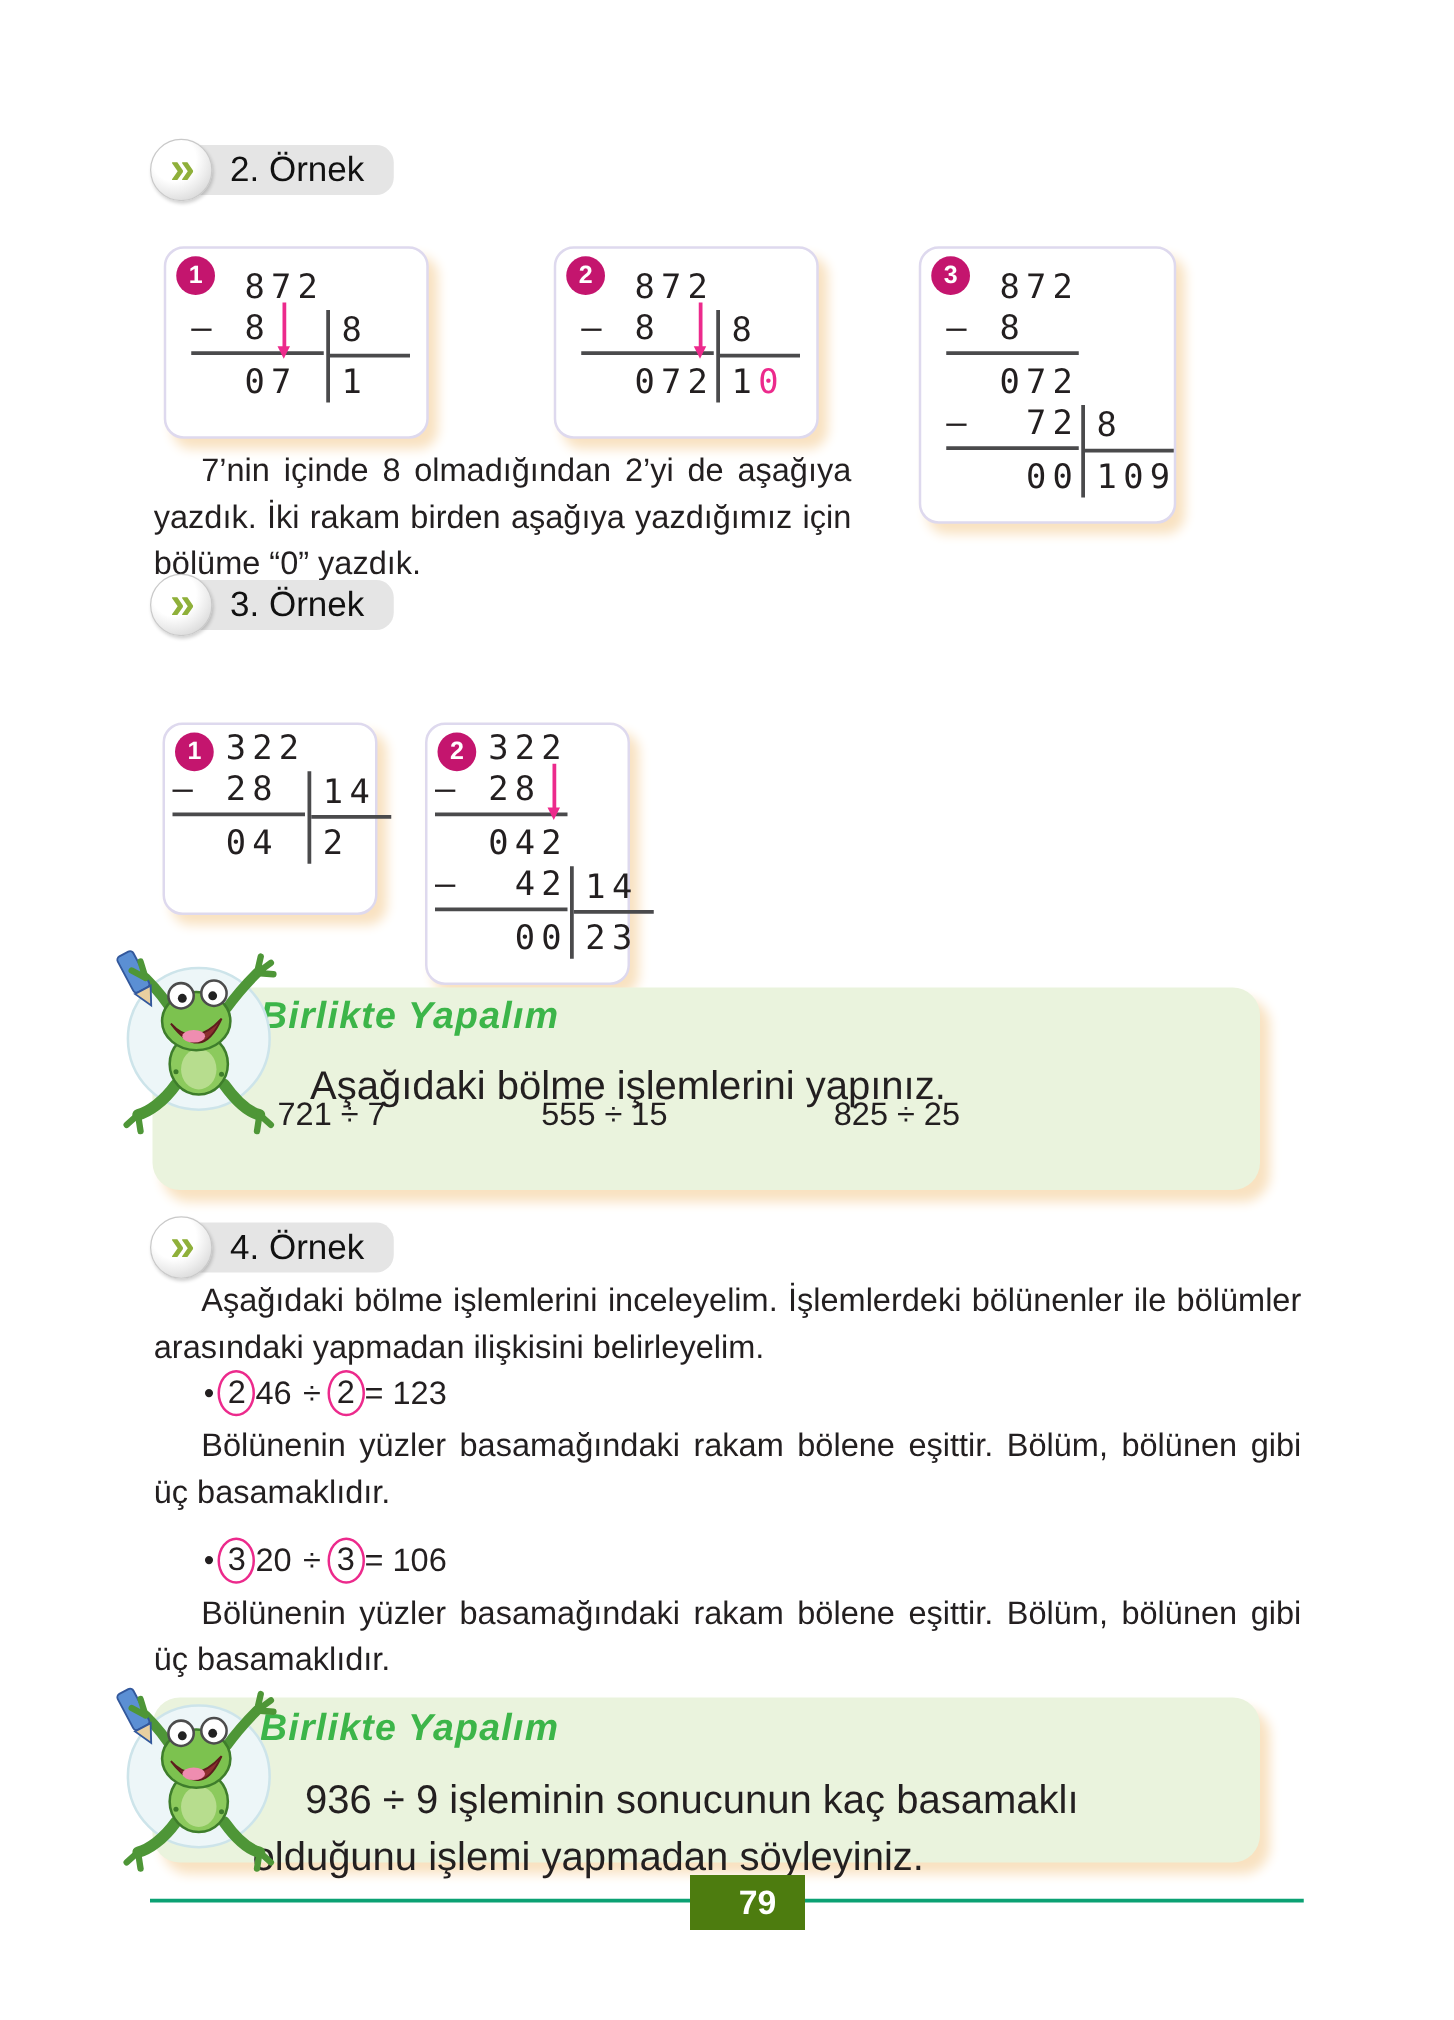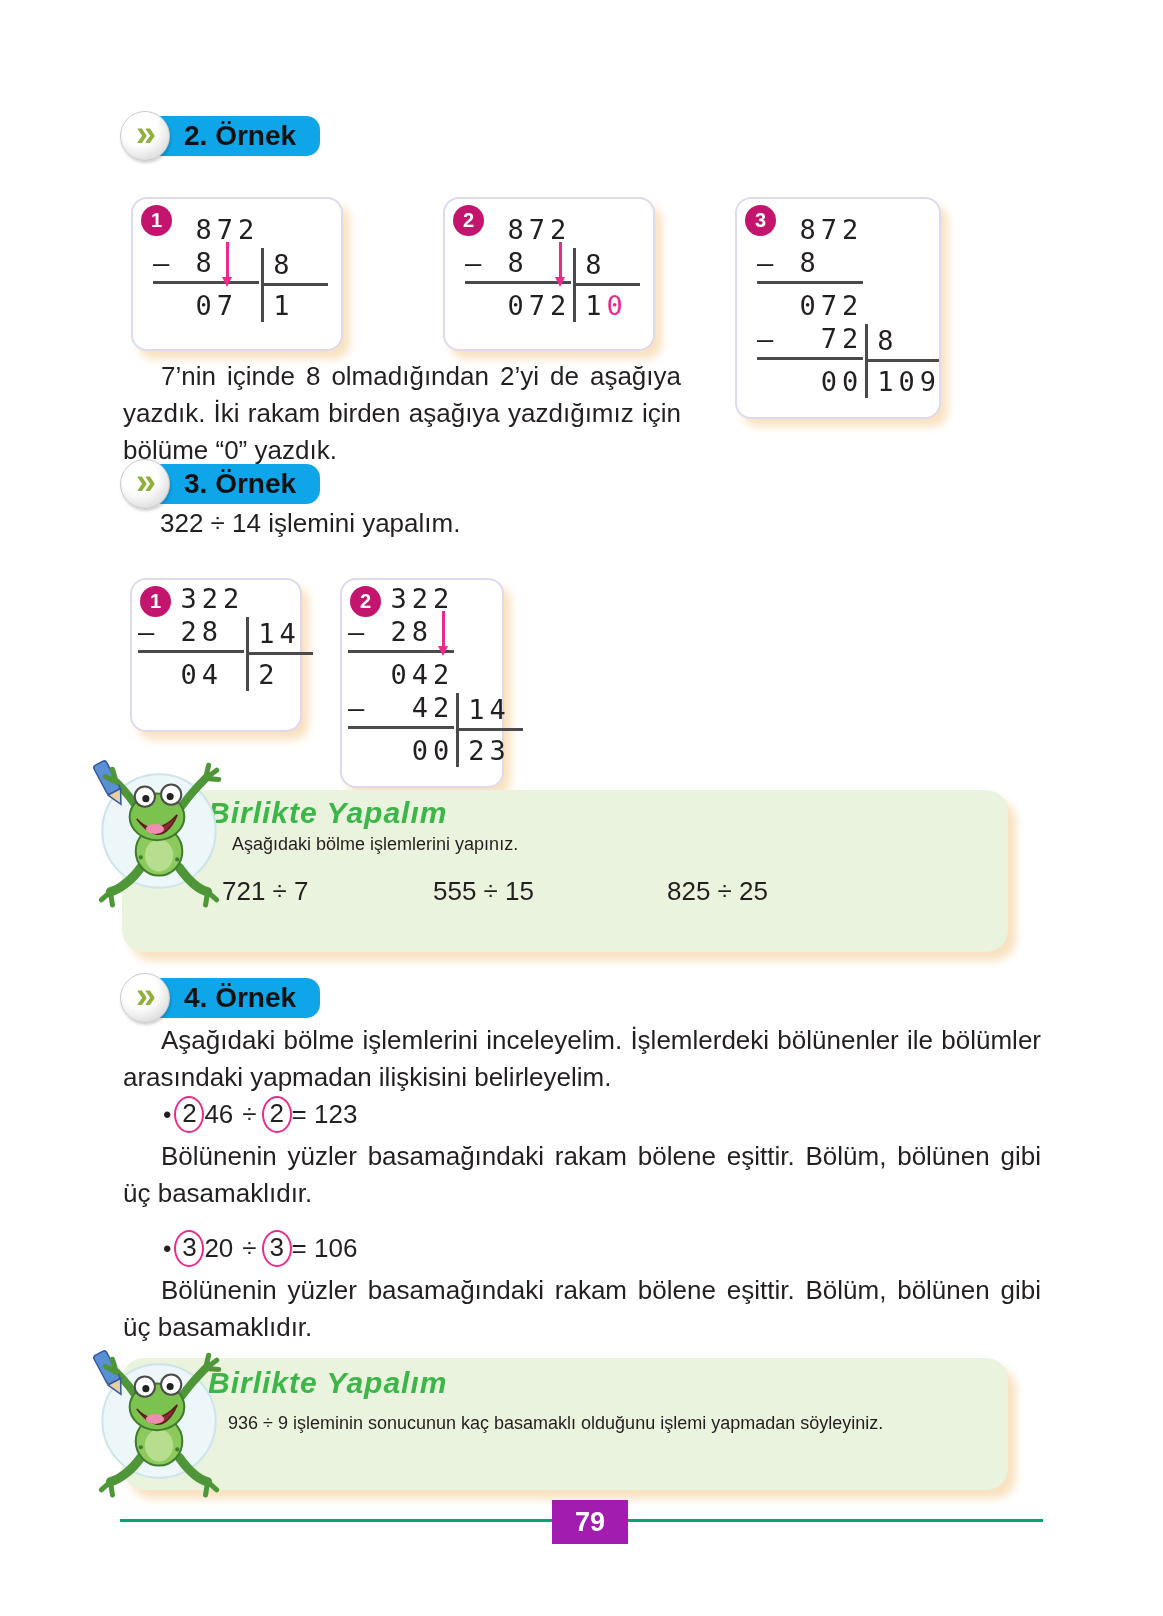--- a/index.html
+++ b/index.html
@@ -6,23 +6,23 @@
   .page{position:relative;width:1163px;height:1616px;background:#ffffff;overflow:hidden;
         font-family:"Liberation Sans",sans-serif;color:#231f20;}
 
   
   .ornek-heading{position:absolute;display:flex;align-items:center;height:48px;}
   .chev-circle{width:48px;height:48px;border-radius:50%;z-index:2;flex:0 0 auto;
       background:radial-gradient(circle at 38% 32%, #ffffff 40%, #ececec 62%, #c7c7c7 100%);
       border:1px solid #c9c9c9;display:flex;align-items:center;justify-content:center;
       box-shadow:1px 2px 3px rgba(0,0,0,.18);}
   .chev{color:#8fb03a;font-size:36px;font-weight:bold;line-height:1;margin-top:-5px;letter-spacing:-2px;}
-  .ornek-bar{display:flex;align-items:center;height:40px;background:#0ea5e9;
+  .ornek-bar{display:flex;align-items:center;height:40px;background:#e5e5e5;
       margin-left:-26px;padding:0 24px 0 40px;border-radius:6px 14px 14px 6px;
-      font-size:28px;font-weight:bold;color:#111;}
+      font-size:28px;font-weight:normal;color:#111;}
 
   .intro{position:absolute;font-size:26px;margin:0;}
 
   
   .div-card{position:absolute;background:#ffffff;border:2px solid #ded9ee;border-radius:16px;
       box-shadow:7px 8px 9px #f9e2c1;}
   .num-badge{position:absolute;top:6px;left:8px;width:31px;height:31px;border-radius:50%;
       background:#c4156e;color:#ffffff;font-size:20px;font-weight:bold;line-height:31px;
       text-align:center;}
   .division{position:relative;display:flex;align-items:flex-end;
@@ -52,28 +52,28 @@
   .circled{display:inline-block;min-width:26px;height:33px;border:2.5px solid #ec2a8c;
       border-radius:50%;text-align:center;line-height:31px;font-size:26px;}
   .op{margin:0 5px 0 9px;}
   .eqtail{margin-left:0;}
 
   
   .green-box{position:absolute;background:#eaf3dd;border-radius:22px;
       box-shadow:8px 9px 9px #f9e2c1;}
   .gb-title{position:absolute;color:#3cb549;font-size:30px;font-weight:bold;font-style:italic;
       letter-spacing:1px;}
-  .gb-body{position:absolute;font-size:18px;margin:0;}
+  .gb-body{position:absolute;font-size:32px;margin:16px;}
   .gb-ex{position:absolute;font-size:26px;}
   .frog{position:absolute;z-index:3;}
 
   
   .footer-line{position:absolute;height:3px;background:#0ba173;}
-  .page-num{position:absolute;background:#a21caf;color:#ffffff;font-size:27px;font-weight:bold;
-      display:flex;align-items:center;justify-content:center;}
+  .page-num{position:absolute;background:#4d7c0f;color:#ffffff;font-size:27px;font-weight:bold;
+      display:flex;align-items:center;justify-content:center;padding-left:16px;}
 </style>
 </head>
 <body>
 
 <div class="page">
 
   <svg width="0" height="0" style="position:absolute">
     <defs>
       <g id="frog">
         <circle cx="66" cy="84" r="56" fill="#edf6f8" stroke="#cde4ea" stroke-width="2"></circle>
@@ -165,21 +165,20 @@
     </div>
 
   <p class="para" style="left:123px;top:358px;width:558px">7’nin içinde 8 olmadığından 2’yi de aşağıya yazdık. İki rakam birden aşağıya yazdığımız için bölüme “0” yazdık.</p>
 
   <div class="ornek-heading" style="left:120px;top:460px">
     <span class="chev-circle">
       <span class="chev">»</span>
       </span>
     <span class="ornek-bar">3. Örnek</span>
   </div>
-  <p class="intro" style="left:160px;top:508px">322 ÷ 14 işlemini yapalım.</p>
   <div id="ex3-cards">
       <div class="div-card ex3" style="left: 130px; top: 578px; width: 168px; height: 150px;">
         <div class="num-badge">1</div>
         <div class="division">
           <div class="work">
             <div class="wrow">  322</div>
             <div class="wrow underl">– 28</div>
             <div class="wrow">  04</div>
           </div>
           <div class="side">

